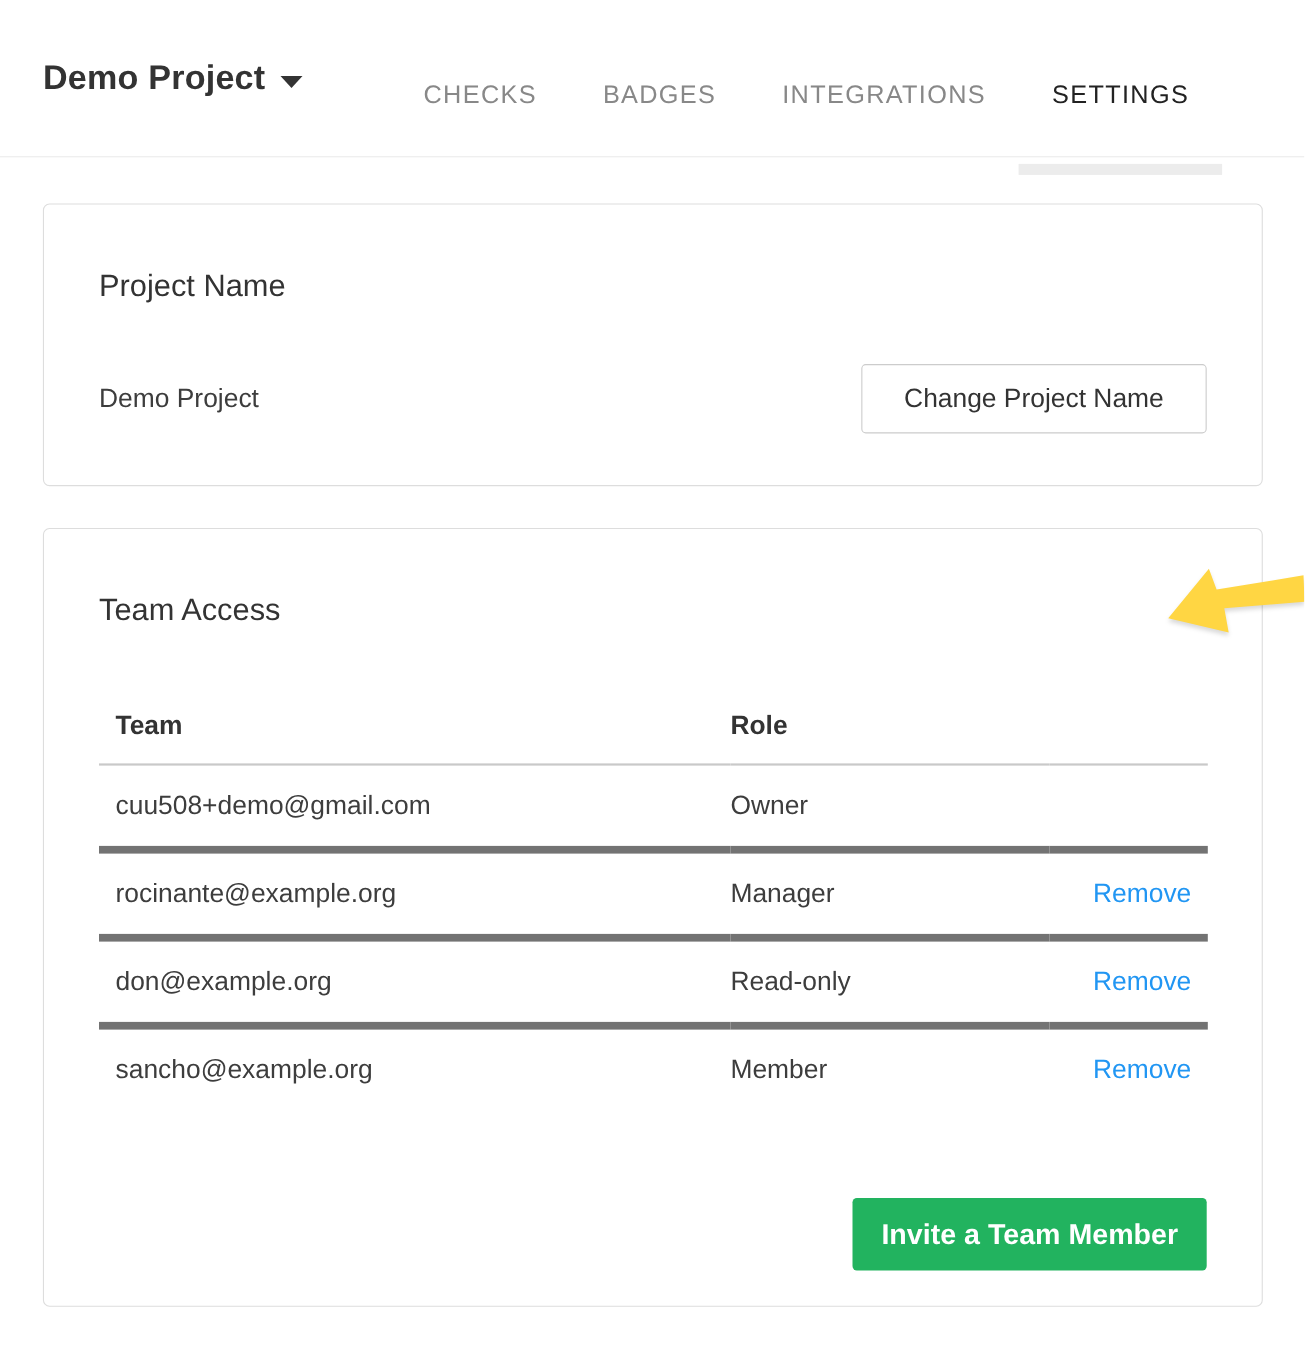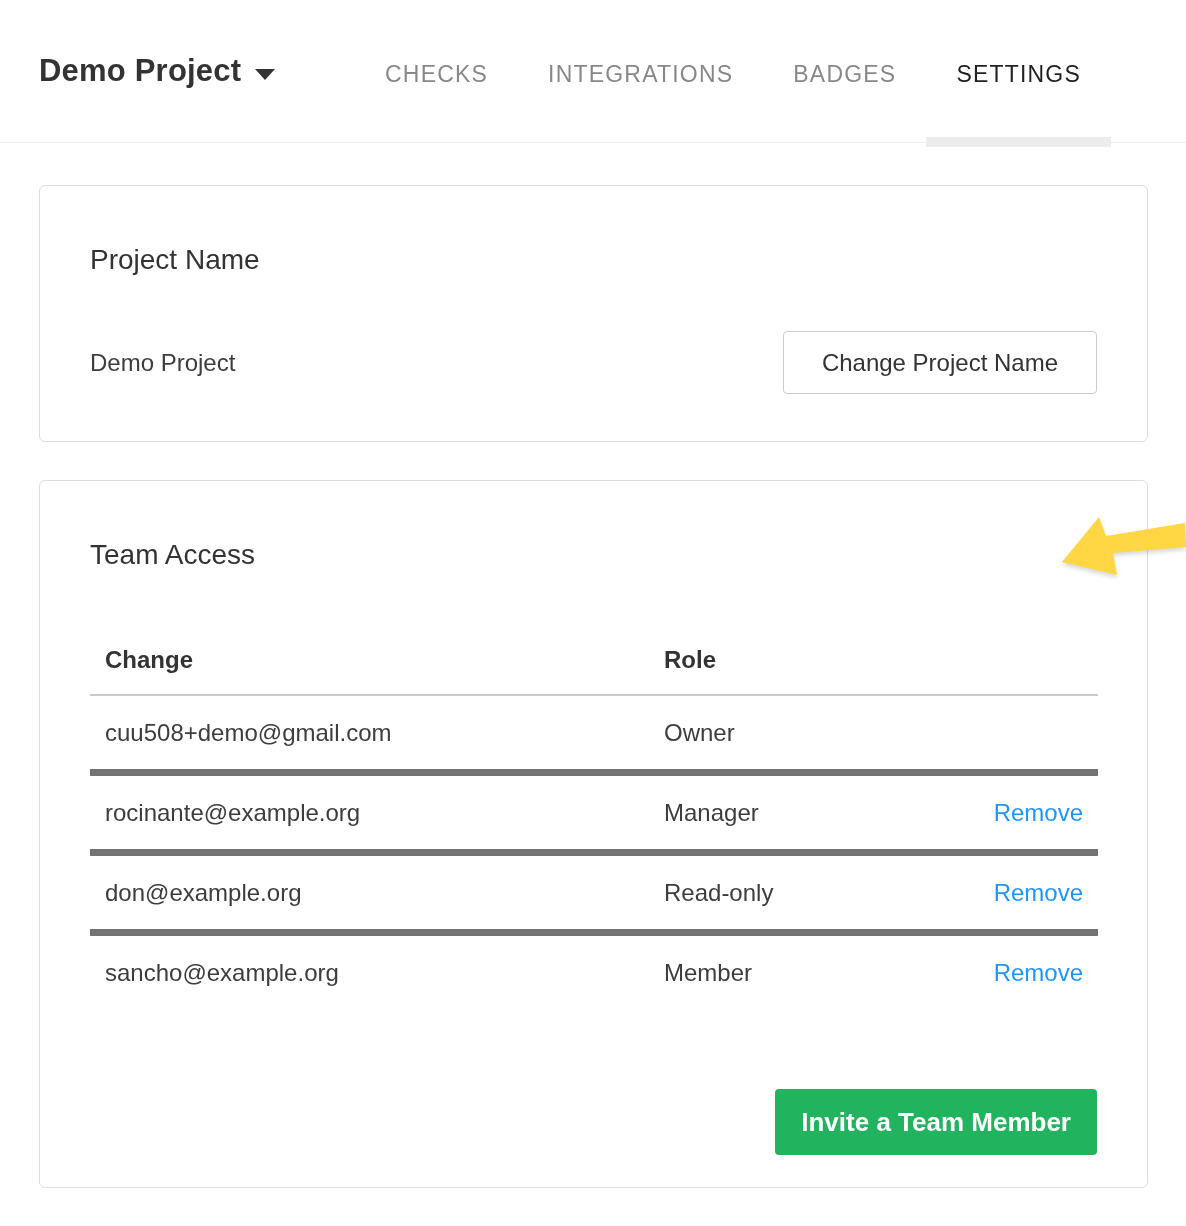--- a/index.html
+++ b/index.html
@@ -45,21 +45,21 @@
     width:0;height:0;
     margin-left:14px;
     margin-top:6px;
     border-left:10px solid transparent;
     border-right:10px solid transparent;
     border-top:11px solid #333;
   }
   nav.tabs{
     position:absolute;
     right:75px;
-    top:4px;
+    top:16px;
     height:143px;
     display:flex;
   }
   .tab{
     position:relative;
     height:143px;
     line-height:140px;
     padding:0 30px;
     font-size:23px;
     letter-spacing:1.2px;
@@ -181,22 +181,22 @@
 
 <div class="page">
 
   <header class="topnav">
     <div class="project-switcher">
       <span class="title">Demo Project</span>
       <span class="caret"></span>
     </div>
     <nav class="tabs">
       <a class="tab">CHECKS</a>
+      <a class="tab">BADGES</a>
       <a class="tab">INTEGRATIONS</a>
-      <a class="tab">BADGES</a>
       <a class="tab active">SETTINGS</a>
     </nav>
   </header>
 
   <main>
 
     <section class="card card-project-name">
       <h1>Project Name</h1>
       <div class="name-row">
         <span class="current-name">Demo Project</span>
@@ -208,21 +208,21 @@
       <h1>Team Access</h1>
 
       <table class="team">
         <colgroup>
             <col class="c-email">
             <col class="c-role">
             <col>
           </colgroup>
         <thead>
           <tr>
-            <th>Change</th>
+            <th>Team</th>
             <th>Role</th>
             <th></th>
           </tr>
         </thead>
         <tbody>
   <tr>
     <td>cuu508+demo@gmail.com</td>
     <td>Owner</td>
     <td class="remove-cell"></td>
   </tr>

